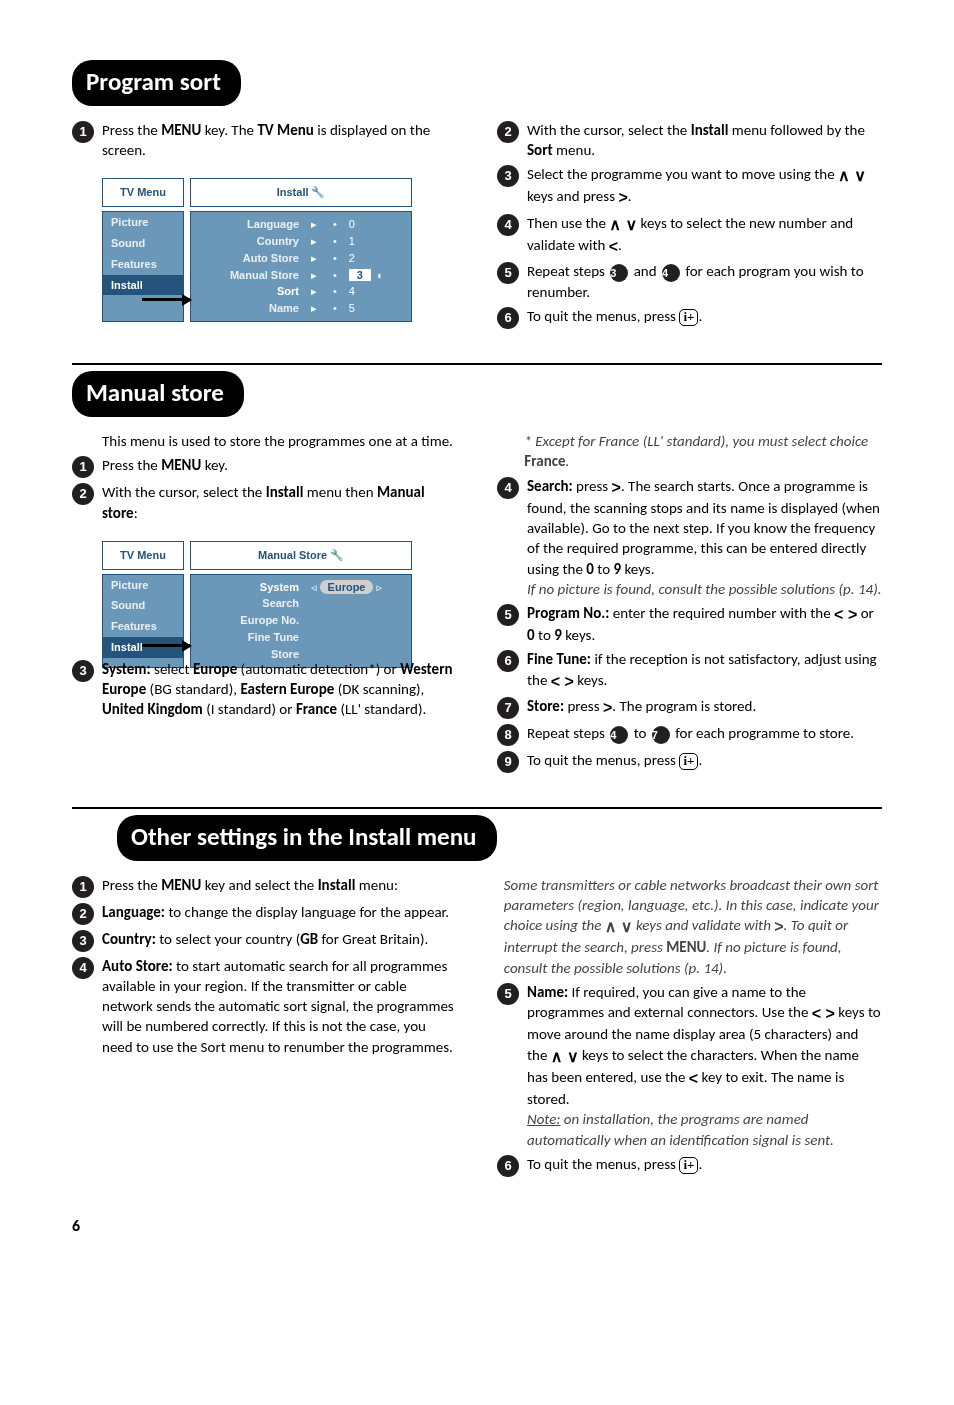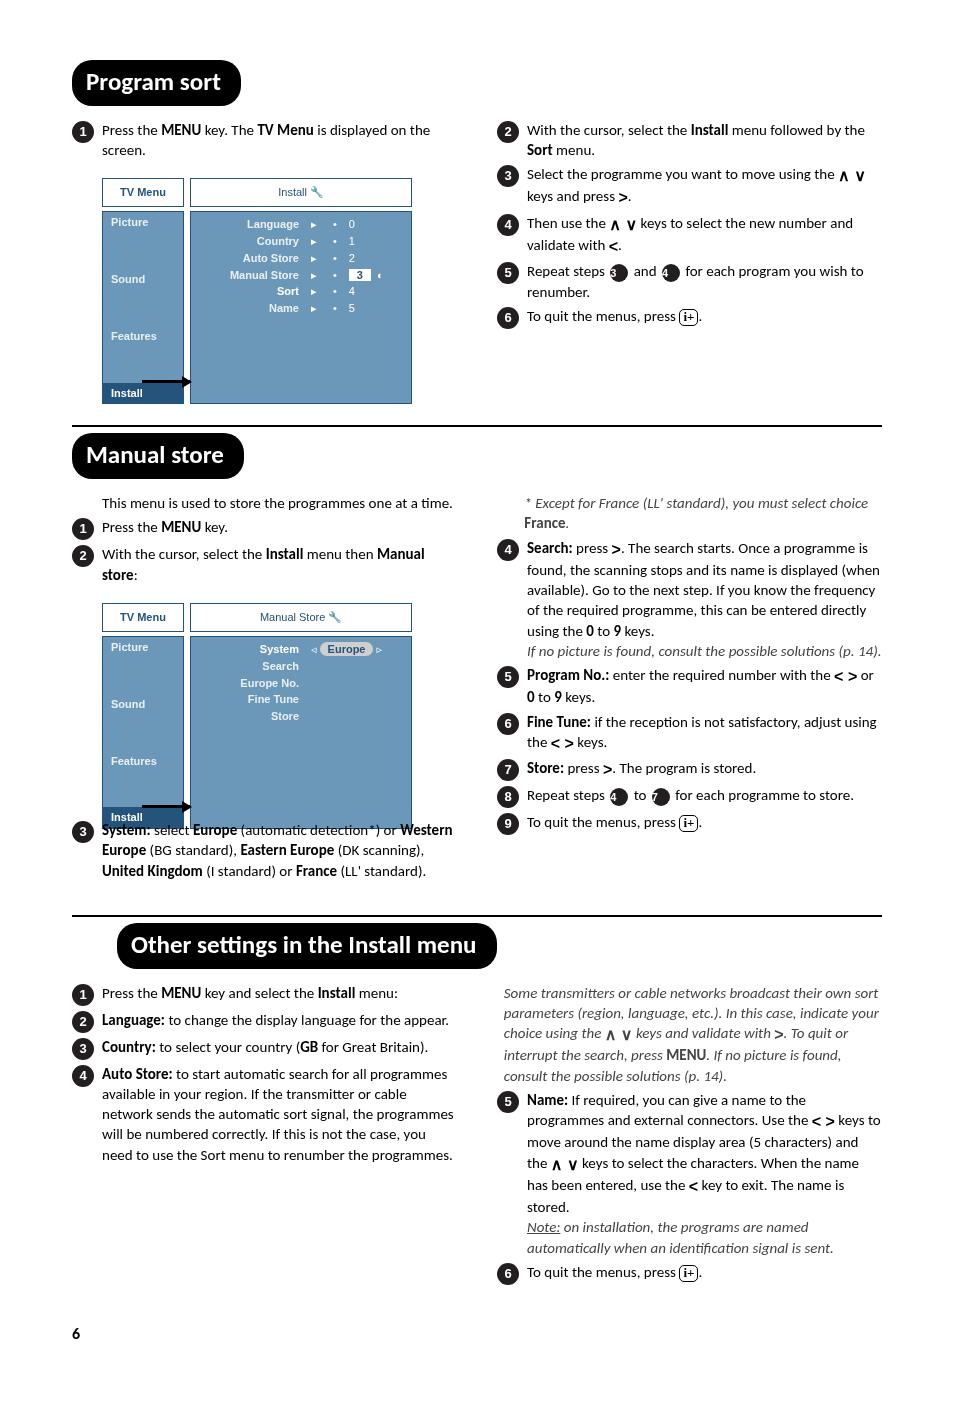--- a/index.html
+++ b/index.html
@@ -75,32 +75,31 @@
     font-weight: bold;
     flex: 0 0 82px;
     text-align: center;
   }
   .tvmenu .title {
     border: 1px solid #24537b;
     background: #fff;
     color: #24537b;
     padding: 6px 8px;
     flex: 1;
-    font-weight: normal;
+    font-weight: bold;
     text-align: center;
     position: relative;
   }
   .tvmenu .lowrow { display: flex; gap: 6px; }
   .tvmenu .side {
     flex: 0 0 82px;
     background: #6b98b8;
     color: #fff;
     display: flex; flex-direction: column;
     border: 1px solid #24537b;
-    gap: 36px;
   }
   .tvmenu .side div { padding: 3px 8px; font-weight: bold; opacity: .85;}
   .tvmenu .side .active { background: #24537b; opacity: 1;}
   .tvmenu .main {
     flex: 1;
     background: #6b98b8;
     color: #fff;
     border: 1px solid #24537b;
     padding: 4px 8px;
   }

